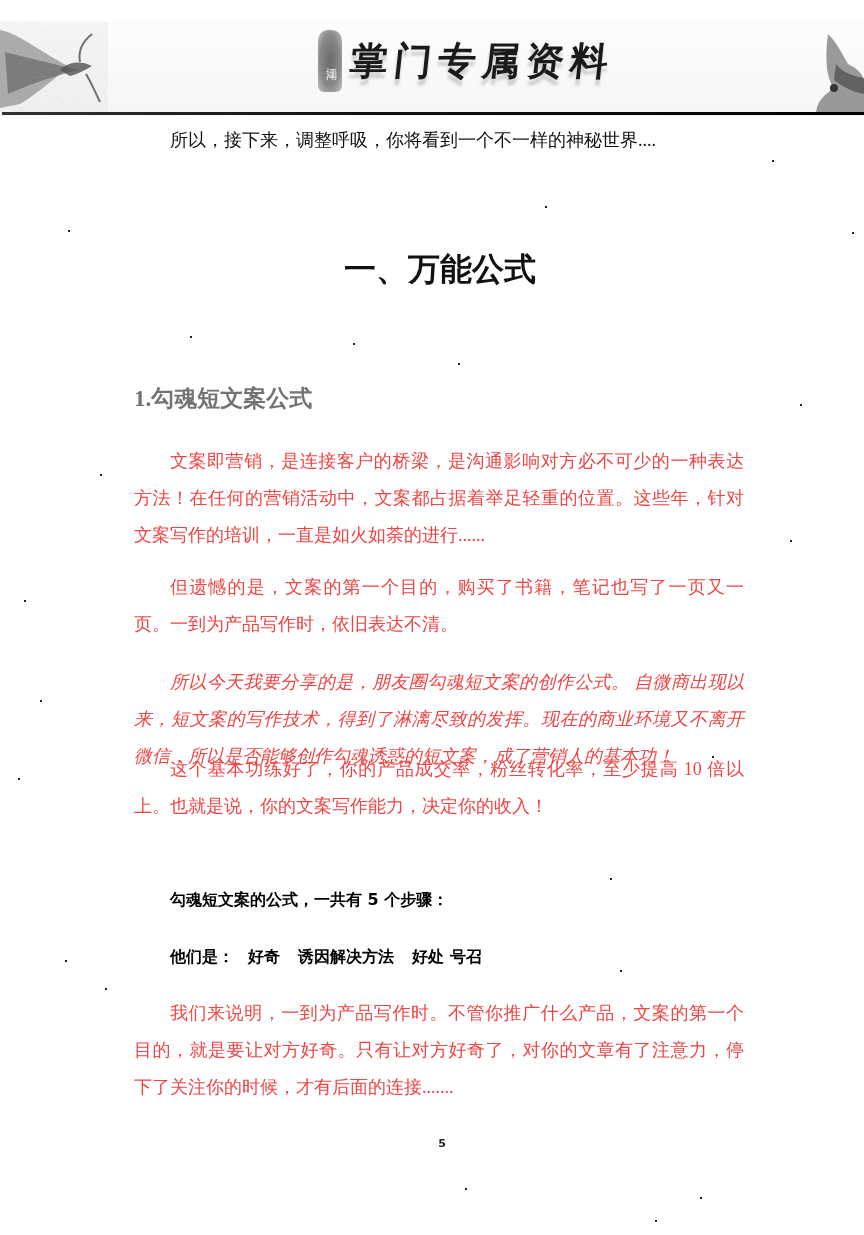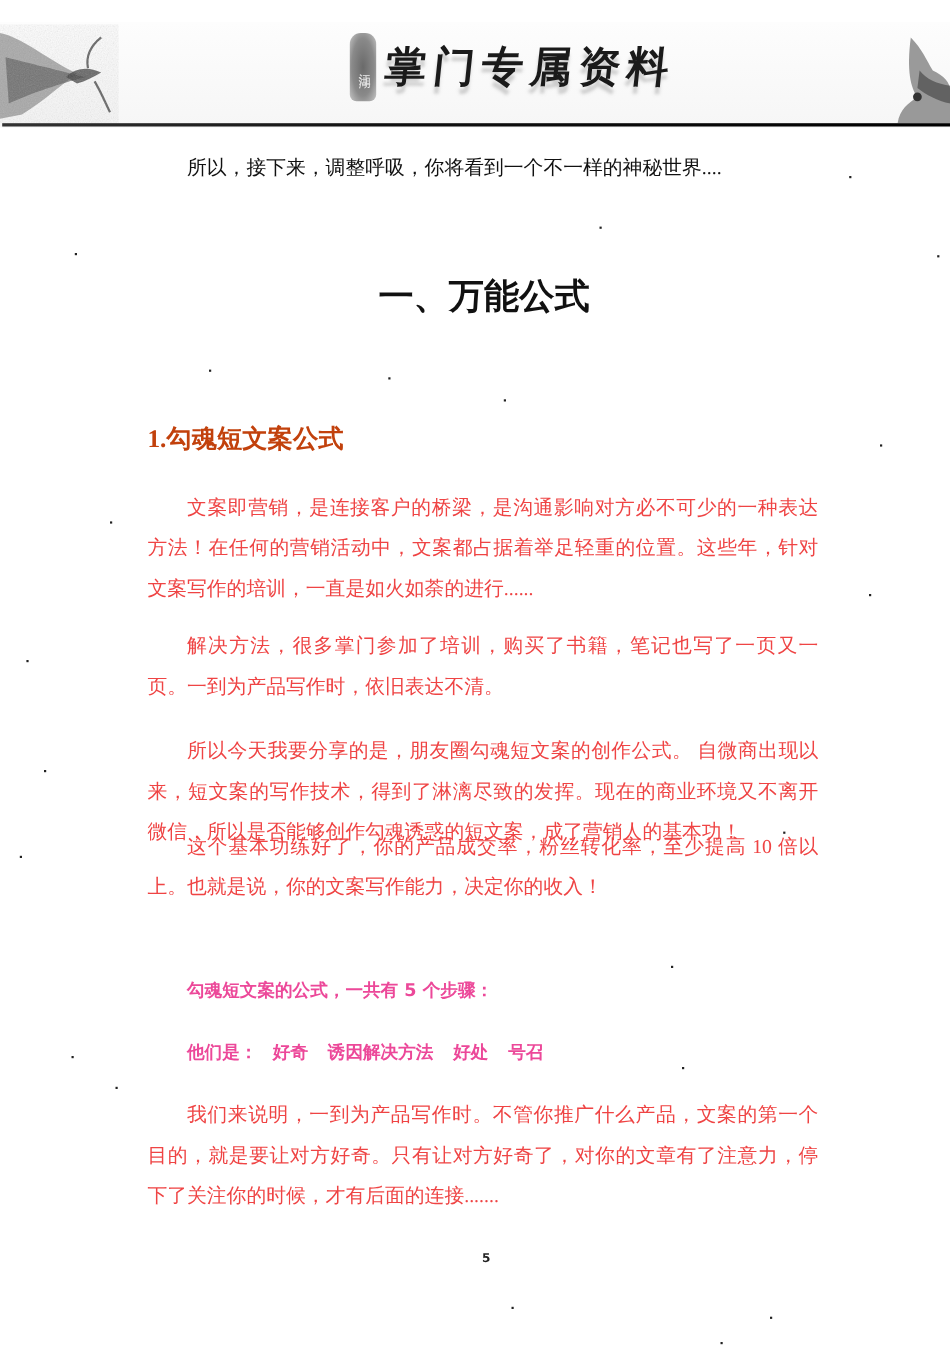--- a/index.html
+++ b/index.html
@@ -107,29 +107,29 @@
       color: #111;
       padding-left: 8px;
     }
     .section-title {
       position: absolute;
       left: 134px;
       top: 383px;
       font-family: "Liberation Serif", "DejaVu Serif", serif;
       font-size: 23px;
       font-weight: bold;
-      color: #c2410c;
+      color: #737373;
     }
     .bold-line {
       position: absolute;
       left: 170px;
       font-family: "DejaVu Sans", "Liberation Sans", sans-serif;
       font-size: 16px;
       font-weight: bold;
-      color: #ec4899;
+      color: #000000;
       white-space: pre;
     }
     .page-number {
       position: absolute;
       left: 0;
       width: 864px;
       top: 1137px;
       text-align: center;
       font-family: "DejaVu Sans", "Liberation Sans", sans-serif;
       font-size: 11px;
@@ -170,39 +170,39 @@
   <circle cx="26" cy="64" r="4" fill="#333"></circle>
 </svg>
 
 <div class="brand">
   <div class="seal">江湖</div>
   <div class="brand-title">掌门专属资料</div>
 </div>
 
 <div class="header-rule"></div>
 
-<div class="text" style="left:170px; top:134px;">所以，接下来，调整呼吸，你将看到一个不一样的神秘世界....</div>
+<div class="text" style="left:170px; top:122px;">所以，接下来，调整呼吸，你将看到一个不一样的神秘世界....</div>
 
 <div class="chapter-title">一、万能公式</div>
 
 <div class="section-title">1.勾魂短文案公式</div>
 
 <div class="para" style="top:443px;">文案即营销，是连接客户的桥梁，是沟通影响对方必不可少的一种表达方法！在任何的营销活动中，文案都占据着举足轻重的位置。这些年，针对文案写作的培训，一直是如火如荼的进行......</div>
-<div class="para" style="top:569px;">解决方法，很多掌门参加了培训，购买了书籍，笔记也写了一页又一页。一到为产品写作时，依旧表达不清。</div>
-<div class="para" style="top:664px;">所以今天我要分享的是，朋友圈勾魂短文案的创作公式。 自微商出现以来，短文案的写作技术，得到了淋漓尽致的发挥。现在的商业环境又不离开微信，所以是否能够创作勾魂诱惑的短文案，成了营销人的基本功！</div>
+<div class="para" style="top:569px;">但遗憾的是，文案的第一个目的，购买了书籍，笔记也写了一页又一页。一到为产品写作时，依旧表达不清。</div>
+<div class="para" style="top:664px;font-style:italic;">所以今天我要分享的是，朋友圈勾魂短文案的创作公式。 自微商出现以来，短文案的写作技术，得到了淋漓尽致的发挥。现在的商业环境又不离开微信，所以是否能够创作勾魂诱惑的短文案，成了营销人的基本功！</div>
 <div class="para" style="top:751px;">这个基本功练好了，你的产品成交率，粉丝转化率，至少提高 10 倍以上。也就是说，你的文案写作能力，决定你的收入！</div>
 
 <div class="bold-line" style="top:890px;">勾魂短文案的公式，一共有 5 个步骤：</div>
 
 <div class="bold-line" style="top:947px; display:flex; gap:0;">
   <span style="margin-right:14px;">他们是：</span>
   <span style="margin-right:18px;">好奇</span>
   <span style="">诱因</span>
   <span style="margin-right:18px;font-family:Liberation Mono, monospace;">解决方法</span>
-  <span style="margin-right:18px;">好处</span>
+  <span style="margin-right:6px;">好处</span>
   <span>号召</span>
 </div>
 
 <div class="para" style="top:995px;">我们来说明，一到为产品写作时。不管你推广什么产品，文案的第一个目的，就是要让对方好奇。只有让对方好奇了，对你的文章有了注意力，停下了关注你的时候，才有后面的连接.......</div>
 
 <div class="page-number">5</div>
 
 <div class="speck" style="left:772px; top:160px;"></div>
 <div class="speck" style="left:68px; top:230px;"></div>
 <div class="speck" style="left:545px; top:206px;"></div>

